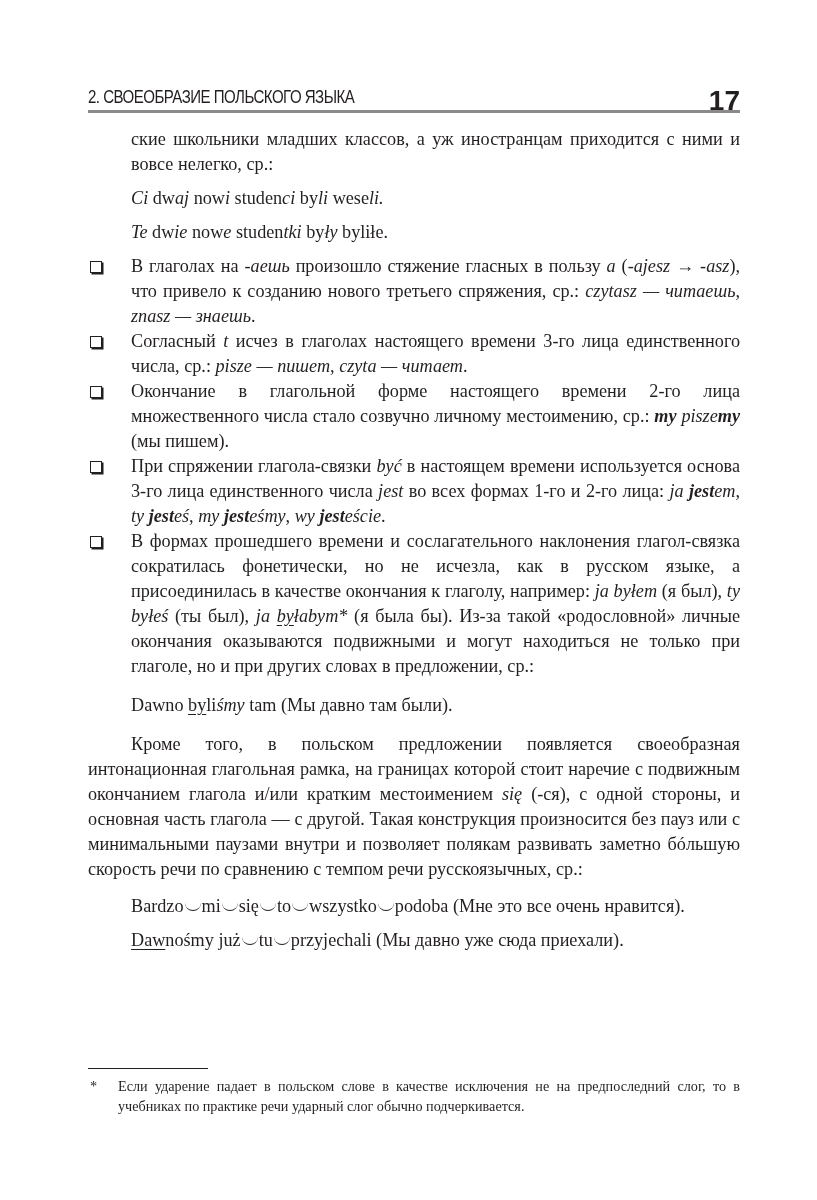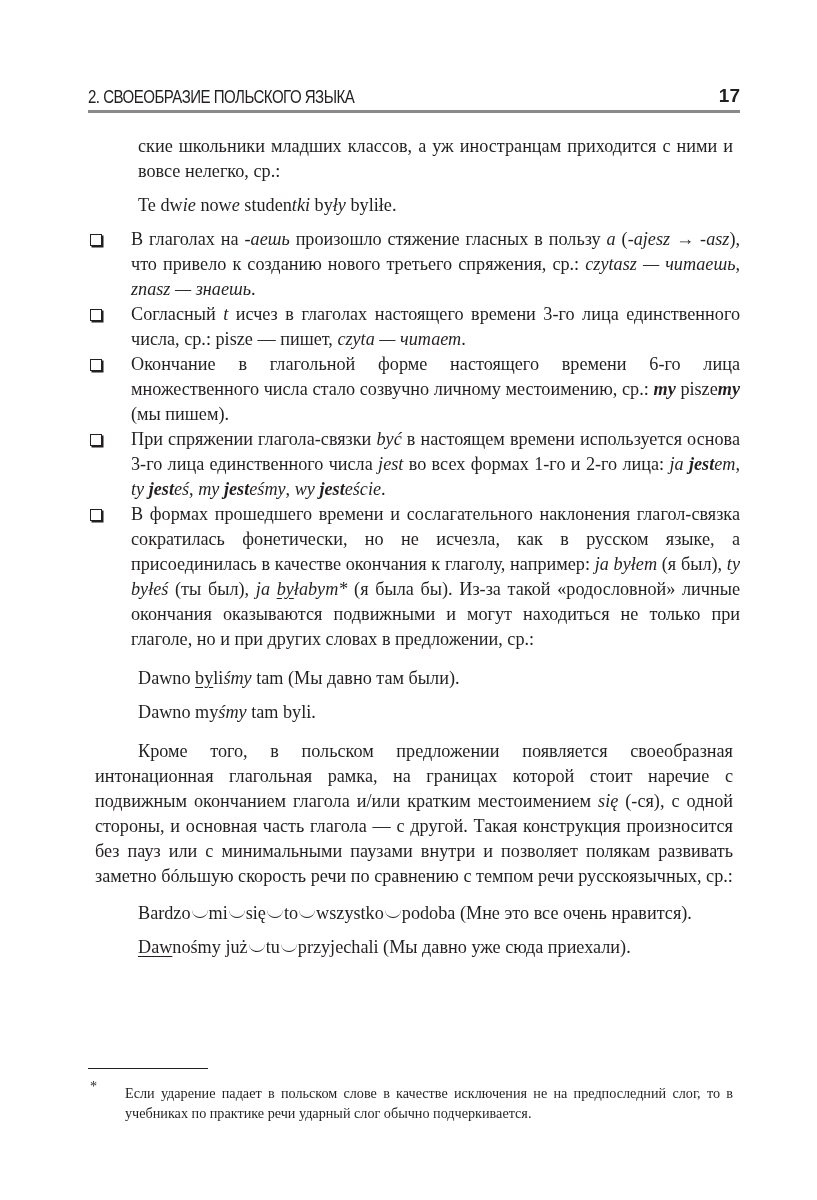--- a/index.html
+++ b/index.html
@@ -3,23 +3,23 @@
 <meta charset="utf-8">
 <style>
   html, body { margin: 0; padding: 0; background: #ffffff; }
   body { width: 817px; height: 1200px; position: relative; overflow: hidden;
          font-family: "Liberation Serif", "DejaVu Serif", serif; color: #231f20; }
   .header { position: absolute; left: 88px; top: 86px; width: 652px; height: 24px;
             border-bottom: 3px solid #8a8a8a; }
   .header-title { position: absolute; left: 0; top: 1px; font-family: "Liberation Sans", sans-serif;
                   font-size: 17.5px; letter-spacing: -0.6px; transform: scaleX(0.86); transform-origin: left; color: #231f20; }
   .header-page { position: absolute; right: 0; top: -1px; font-family: "Liberation Sans", sans-serif;
-                 font-weight: bold; font-size: 19px; color: #231f20; }
+                 font-weight: bold; font-size: 28px; color: #231f20; }
   .body { position: absolute; left: 88px; top: 127px; width: 652px; font-size: 18.2px; line-height: 25px; }
-  p { margin: 7px; }
+  p { margin: 0; }
   .indent-block { padding-left: 43px; }
   .ex { padding-left: 43px; margin-top: 9px; margin-bottom: 9px; }
   .para { text-indent: 43px; text-align: justify; }
   .justify { text-align: justify; text-align-last: left; }
   ul.bullets { list-style: none; margin: 8px 0 0 0; padding: 0; }
   ul.bullets li { position: relative; padding-left: 43px; text-align: justify; }
   .box { position: absolute; left: 2px; top: 7px; width: 10px; height: 10px;
          border: 1.5px solid #231f20; box-shadow: 1.5px 1.5px 0 #231f20; background: #fff; }
   .link { display: inline-block; width: 16px; height: 8px; border-bottom: 1.4px solid #231f20;
           border-radius: 0 0 10px 10px; margin: 0 1px; vertical-align: 1px; }
@@ -31,32 +31,32 @@
 </head>
 <body>
 
 <div class="header">
   <span class="header-title">2. СВОЕОБРАЗИЕ ПОЛЬСКОГО ЯЗЫКА</span>
   <span class="header-page">17</span>
 </div>
 
 <div class="body">
   <p class="indent-block justify">ские школьники младших классов, а уж иностранцам приходится с ними и вовсе нелегко, ср.:</p>
-  <p class="ex"><span style="">Te</span><span> dw</span><span style="font-style: italic;">ie</span><span> now</span><span style="font-style: italic;">e</span><span> studen</span><span style="font-style: italic;">tki</span><span> by</span><span style="font-style: italic;">ły</span><span> byli</span><span style="">łe</span><span>.</span></p>
+  <p class="ex"><span style="font-style: italic;">Ci</span><span> dw</span><span style="font-style: italic;">aj</span><span> now</span><span style="font-style: italic;">i</span><span> studen</span><span style="font-style: italic;">ci</span><span> by</span><span style="font-style: italic;">li</span><span> wese</span><span style="font-style: italic;">li.</span></p>
+  <p class="ex"><span style="font-style: italic;">Te</span><span> dw</span><span style="font-style: italic;">ie</span><span> now</span><span style="font-style: italic;">e</span><span> studen</span><span style="font-style: italic;">tki</span><span> by</span><span style="font-style: italic;">ły</span><span> byli</span><span style="">łe</span><span>.</span></p>
 
   <ul class="bullets">
     <li><span class="box"></span><span><span>В глаголах на </span><span style="font-style: italic;">-аешь</span><span> произошло стяжение гласных в пользу </span><span style="font-style: italic;">a</span><span> (</span><span style="font-style: italic;">-ajesz → -asz</span><span>), что привело к созданию нового третьего спряжения, ср.: </span><span style="font-style: italic;">czytasz — читаешь</span><span>, </span><span style="font-style: italic;">znasz — знаешь</span><span>.</span></span></li>
-    <li><span class="box"></span><span><span>Согласный </span><span style="font-style: italic;">t</span><span> исчез в глаголах настоящего времени 3-го лица единственного числа, ср.: </span><span style="">pisze — пишет</span><span>, </span><span style="font-style: italic;">czyta — читает</span><span>.</span></span></li>
-    <li><span class="box"></span><span><span>Окончание в глагольной форме настоящего времени 6-го лица множественного числа стало созвучно личному местоимению, ср.: </span><span style="font-style: italic; font-weight: bold;">my</span><span style=""> pisze</span><span style="font-style: italic; font-weight: bold;">my</span><span> (мы пишем).</span></span></li>
+    <li><span class="box"></span><span><span>Согласный </span><span style="font-style: italic;">t</span><span> исчез в глаголах настоящего времени 3-го лица единственного числа, ср.: </span><span style="font-style: italic;">pisze — пишет</span><span>, </span><span style="font-style: italic;">czyta — читает</span><span>.</span></span></li>
+    <li><span class="box"></span><span><span>Окончание в глагольной форме настоящего времени 2-го лица множественного числа стало созвучно личному местоимению, ср.: </span><span style="font-style: italic; font-weight: bold;">my</span><span style="font-style: italic;"> pisze</span><span style="font-style: italic; font-weight: bold;">my</span><span> (мы пишем).</span></span></li>
     <li><span class="box"></span><span><span>При спряжении глагола-связки </span><span style="font-style: italic;">być</span><span> в настоящем времени используется основа 3-го лица единственного числа </span><span style="font-style: italic;">jest</span><span> во всех формах 1-го и 2-го лица: </span><span style="font-style: italic;">ja </span><span style="font-style: italic; font-weight: bold;">jest</span><span style="font-style: italic;">em</span><span>, </span><span style="font-style: italic;">ty </span><span style="font-style: italic; font-weight: bold;">jest</span><span style="font-style: italic;">eś</span><span>, </span><span style="font-style: italic;">my </span><span style="font-style: italic; font-weight: bold;">jest</span><span style="font-style: italic;">eśmy</span><span>, </span><span style="font-style: italic;">wy </span><span style="font-style: italic; font-weight: bold;">jest</span><span style="font-style: italic;">eście</span><span>.</span></span></li>
     <li><span class="box"></span><span><span>В формах прошедшего времени и сослагательного наклонения глагол-связка сократилась фонетически, но не исчезла, как в русском языке, а присоединилась в качестве окончания к глаголу, например: </span><span style="font-style: italic;">ja byłem</span><span> (я был), </span><span style="font-style: italic;">ty byłeś</span><span> (ты был), </span><span style="font-style: italic;">ja </span><span style="font-style: italic; text-decoration: underline; text-underline-offset: 3px;">by</span><span style="font-style: italic;">łabym*</span><span> (я была бы). Из-за такой «родословной» личные окончания оказываются подвижными и могут находиться не только при глаголе, но и при других словах в предложении, ср.:</span></span></li>
   </ul>
 
   <p class="ex" style="margin-top:14px"><span>Dawno </span><span style="text-decoration: underline; text-underline-offset: 3px;">by</span><span>li</span><span style="font-style: italic;">śmy</span><span> tam (Мы давно там были).</span></p>
-  <p class="ex"><span>Dawno my</span><span style="font-style: italic;">śmy</span><span> tam byli.</span></p>
 
   <p class="para" style="margin-top:14px"><span>Кроме того, в польском предложении появляется своеобразная интонационная глагольная рамка, на границах которой стоит наречие с подвижным окончанием глагола и/или кратким местоимением </span><span style="font-style: italic;">się</span><span> (-ся), с одной стороны, и основная часть глагола — с другой. Такая конструкция произносится без пауз или с минимальными паузами внутри и позволяет полякам развивать заметно бóльшую скорость речи по сравнению с темпом речи русскоязычных, ср.:</span></p>
 
   <p class="ex" style="margin-top:12px"><span>Bardzo</span><span class="link"></span><span>mi</span><span class="link"></span><span>się</span><span class="link"></span><span>to</span><span class="link"></span><span>wszystko</span><span class="link"></span><span>podoba (Мне это все очень нравится).</span></p>
   <p class="ex"><span style="text-decoration: underline; text-underline-offset: 3px;">Daw</span><span>nośmy już</span><span class="link"></span><span>tu</span><span class="link"></span><span>przyjechali (Мы давно уже сюда приехали).</span></p>
 </div>
 
 <div class="rule"></div>
 <div class="footnote">
   <span class="fn-mark">*</span>

